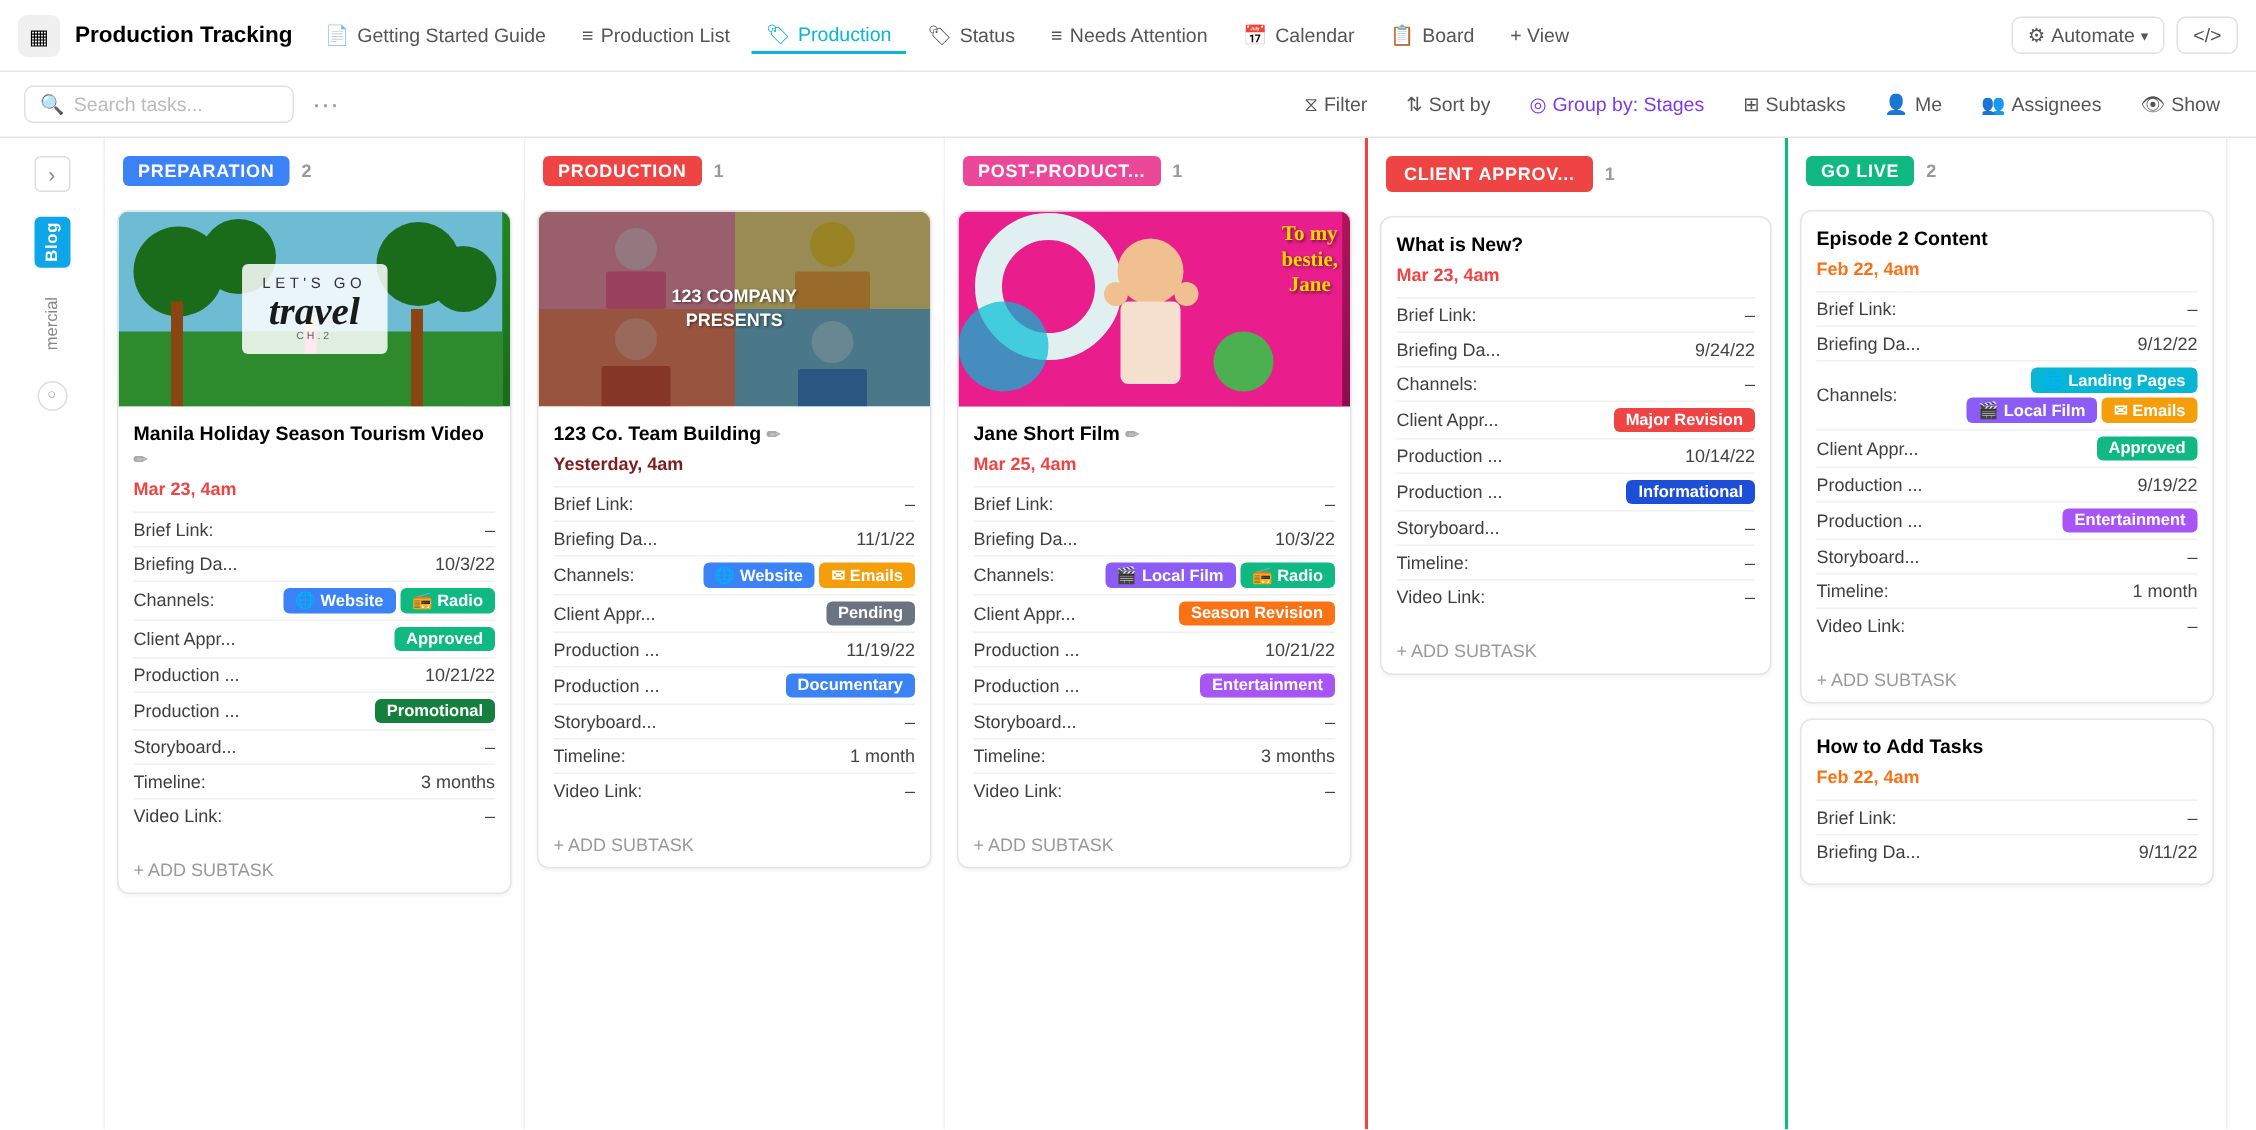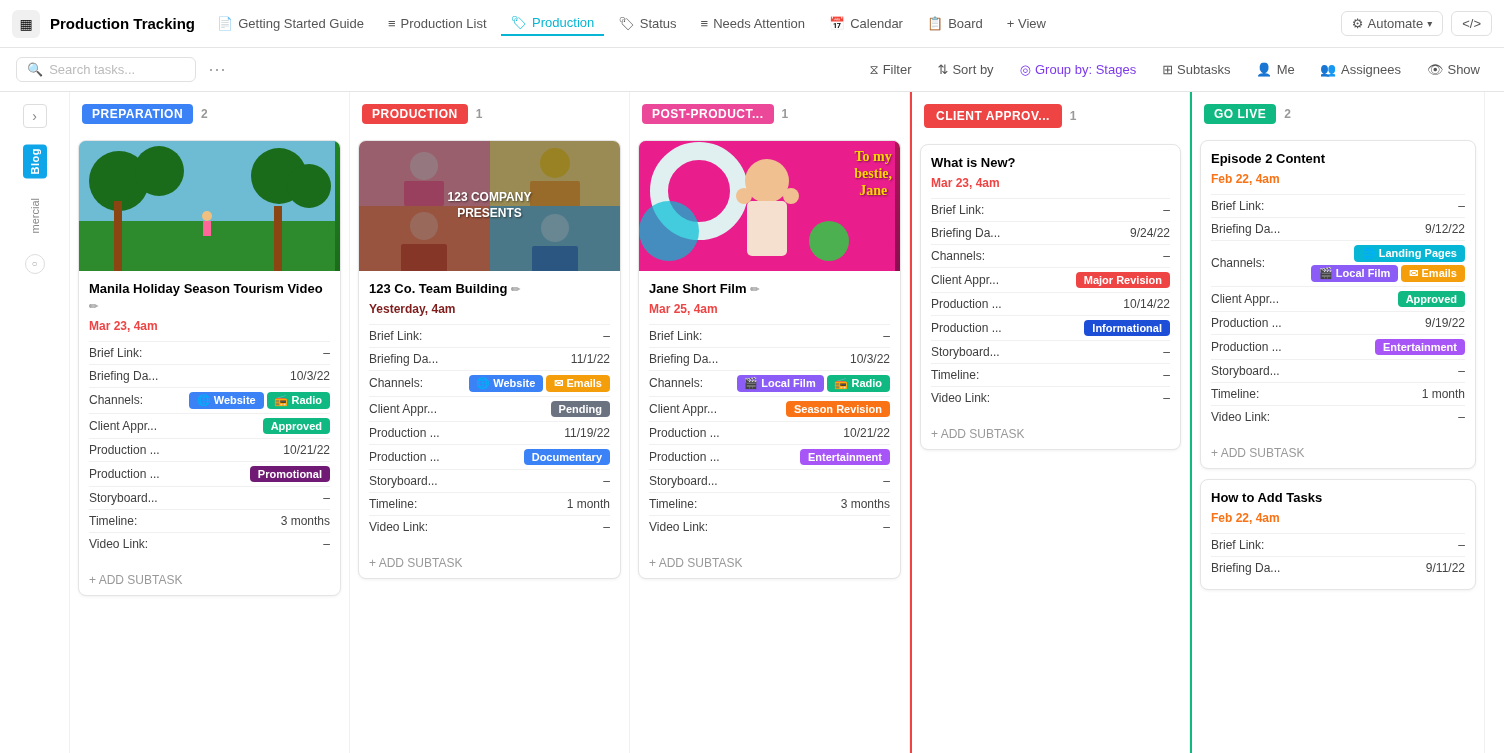--- a/index.html
+++ b/index.html
@@ -76,21 +76,21 @@
       border-radius:4px; font-size:11px; font-weight:600; color:#fff;
     }
     .badge-website { background:#3b82f6; }
     .badge-radio { background:#10b981; }
     .badge-emails { background:#f59e0b; }
     .badge-localfilm { background:#8b5cf6; }
     .badge-approved { background:#10b981; }
     .badge-pending { background:#6b7280; }
     .badge-minor-revision { background:#f97316; }
     .badge-major-revision { background:#ef4444; }
-    .badge-promotional { background:#701a75; }
+    .badge-promotional { background:#15803d; }
     .badge-documentary { background:#3b82f6; }
     .badge-entertainment { background:#a855f7; }
     .badge-informational { background:#1d4ed8; }
     .badge-landing-pages { background:#06b6d4; }
 
     .col-prep .column-label { background:#3b82f6; }
     .col-prod .column-label { background:#ef4444; }
     .col-post .column-label { background:#ec4899; }
     .col-client .column-label { background:#ef4444; border:2px solid #ef4444; }
     .col-golive .column-label { background:#10b981; }
@@ -216,20 +216,25 @@
               <circle cx="40" cy="40" r="30" fill="#1a6b1a"></circle>
               <circle cx="80" cy="30" r="25" fill="#1a6b1a"></circle>
               <circle cx="200" cy="35" r="28" fill="#1a6b1a"></circle>
               <circle cx="230" cy="45" r="22" fill="#1a6b1a"></circle>
               <rect x="35" y="60" width="8" height="70" fill="#8B4513"></rect>
               <rect x="195" y="65" width="8" height="65" fill="#8B4513"></rect>
 
               <circle cx="128" cy="75" r="5" fill="#f0c080"></circle>
               <rect x="124" y="80" width="8" height="15" fill="#ff6699"></rect>
             </svg>
+            <div style="position:absolute;top:50%;left:50%;transform:translate(-50%,-50%);text-align:center;background:rgba(255,255,255,0.85);padding:8px 14px;border-radius:4px;">
+              <div style="font-size:10px;letter-spacing:3px;color:#333;text-transform:uppercase;">LET'S GO</div>
+              <div style="font-family:serif;font-style:italic;font-size:26px;font-weight:700;color:#1a1a1a;line-height:1;">travel</div>
+              <div style="font-size:7px;letter-spacing:2px;color:#666;">CH.2</div>
+            </div>
           </div>
         </div>
         <div class="card-body">
           <div class="card-title">Manila Holiday Season Tourism Video <span style="font-size:11px;color:#aaa;">✏</span></div>
           <div class="card-date" style="color:#ef4444;">Mar 23, 4am</div>
           <div class="card-field">
               <span class="card-field-label">Brief Link:</span>
               <span class="card-field-value">–</span>
             </div>
           <div class="card-field">

